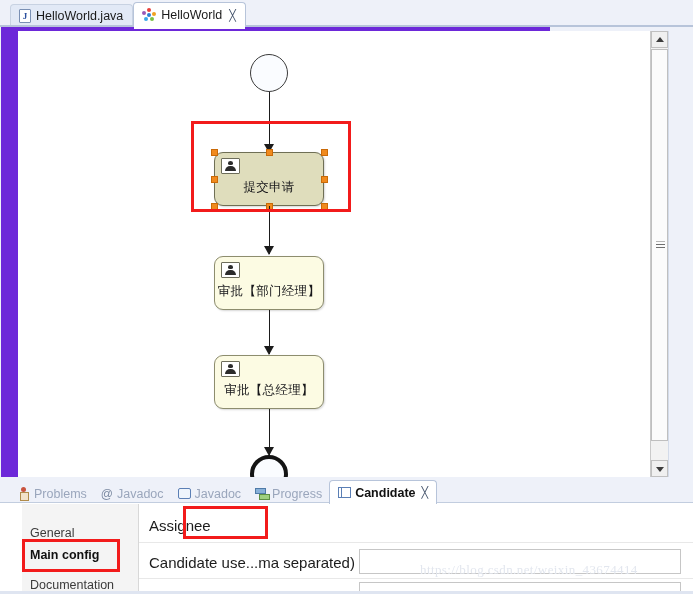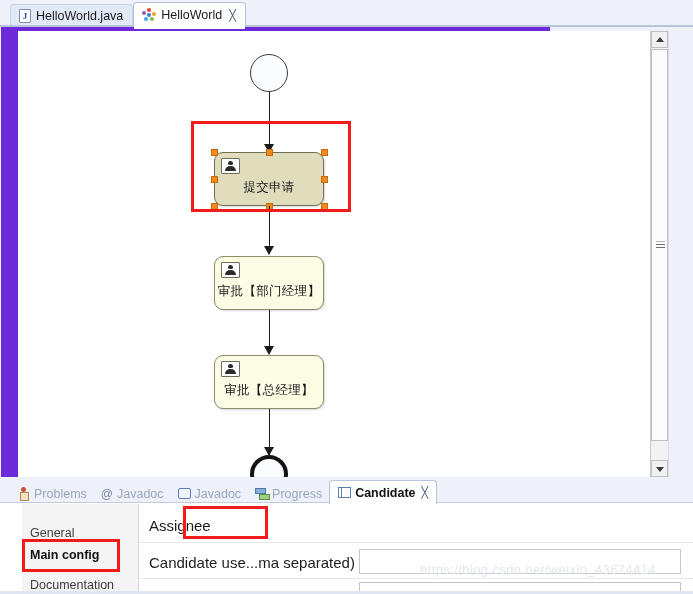--- a/index.html
+++ b/index.html
@@ -141,21 +141,21 @@
   .frow{position:absolute;left:0;right:0;height:38px;}
   .flabel{position:absolute;left:10px;top:9px;font-size:15px;color:#1c1c1c;white-space:nowrap;}
   .finput{position:absolute;left:220px;right:12px;top:4px;height:25px;
         background:#ffffff;border:1px solid #c6c6c6;box-sizing:border-box;
         font-size:12.5px;color:#111111;padding:3px 5px;
         font-family:"DejaVu Sans","Liberation Sans",sans-serif;}
   .hsep{position:absolute;left:0;right:0;height:1px;background:#e8e8e8;}
 
   .watermark{position:absolute;left:420px;top:562px;font-size:13px;color:#e2e6ee;
         letter-spacing:.4px;white-space:nowrap;z-index:30;
-        font-family:Liberation Sans, sans-serif;text-align:center;}
+        font-family:Liberation Serif, serif;text-align:center;}
   .botline{position:absolute;left:0;bottom:0;width:693px;height:3px;background:#dfe5f1;}
 </style>
 </head>
 <body>
 
 <div class="app">
 
   <div class="tabbar">
     <div class="tabstrip">
 

